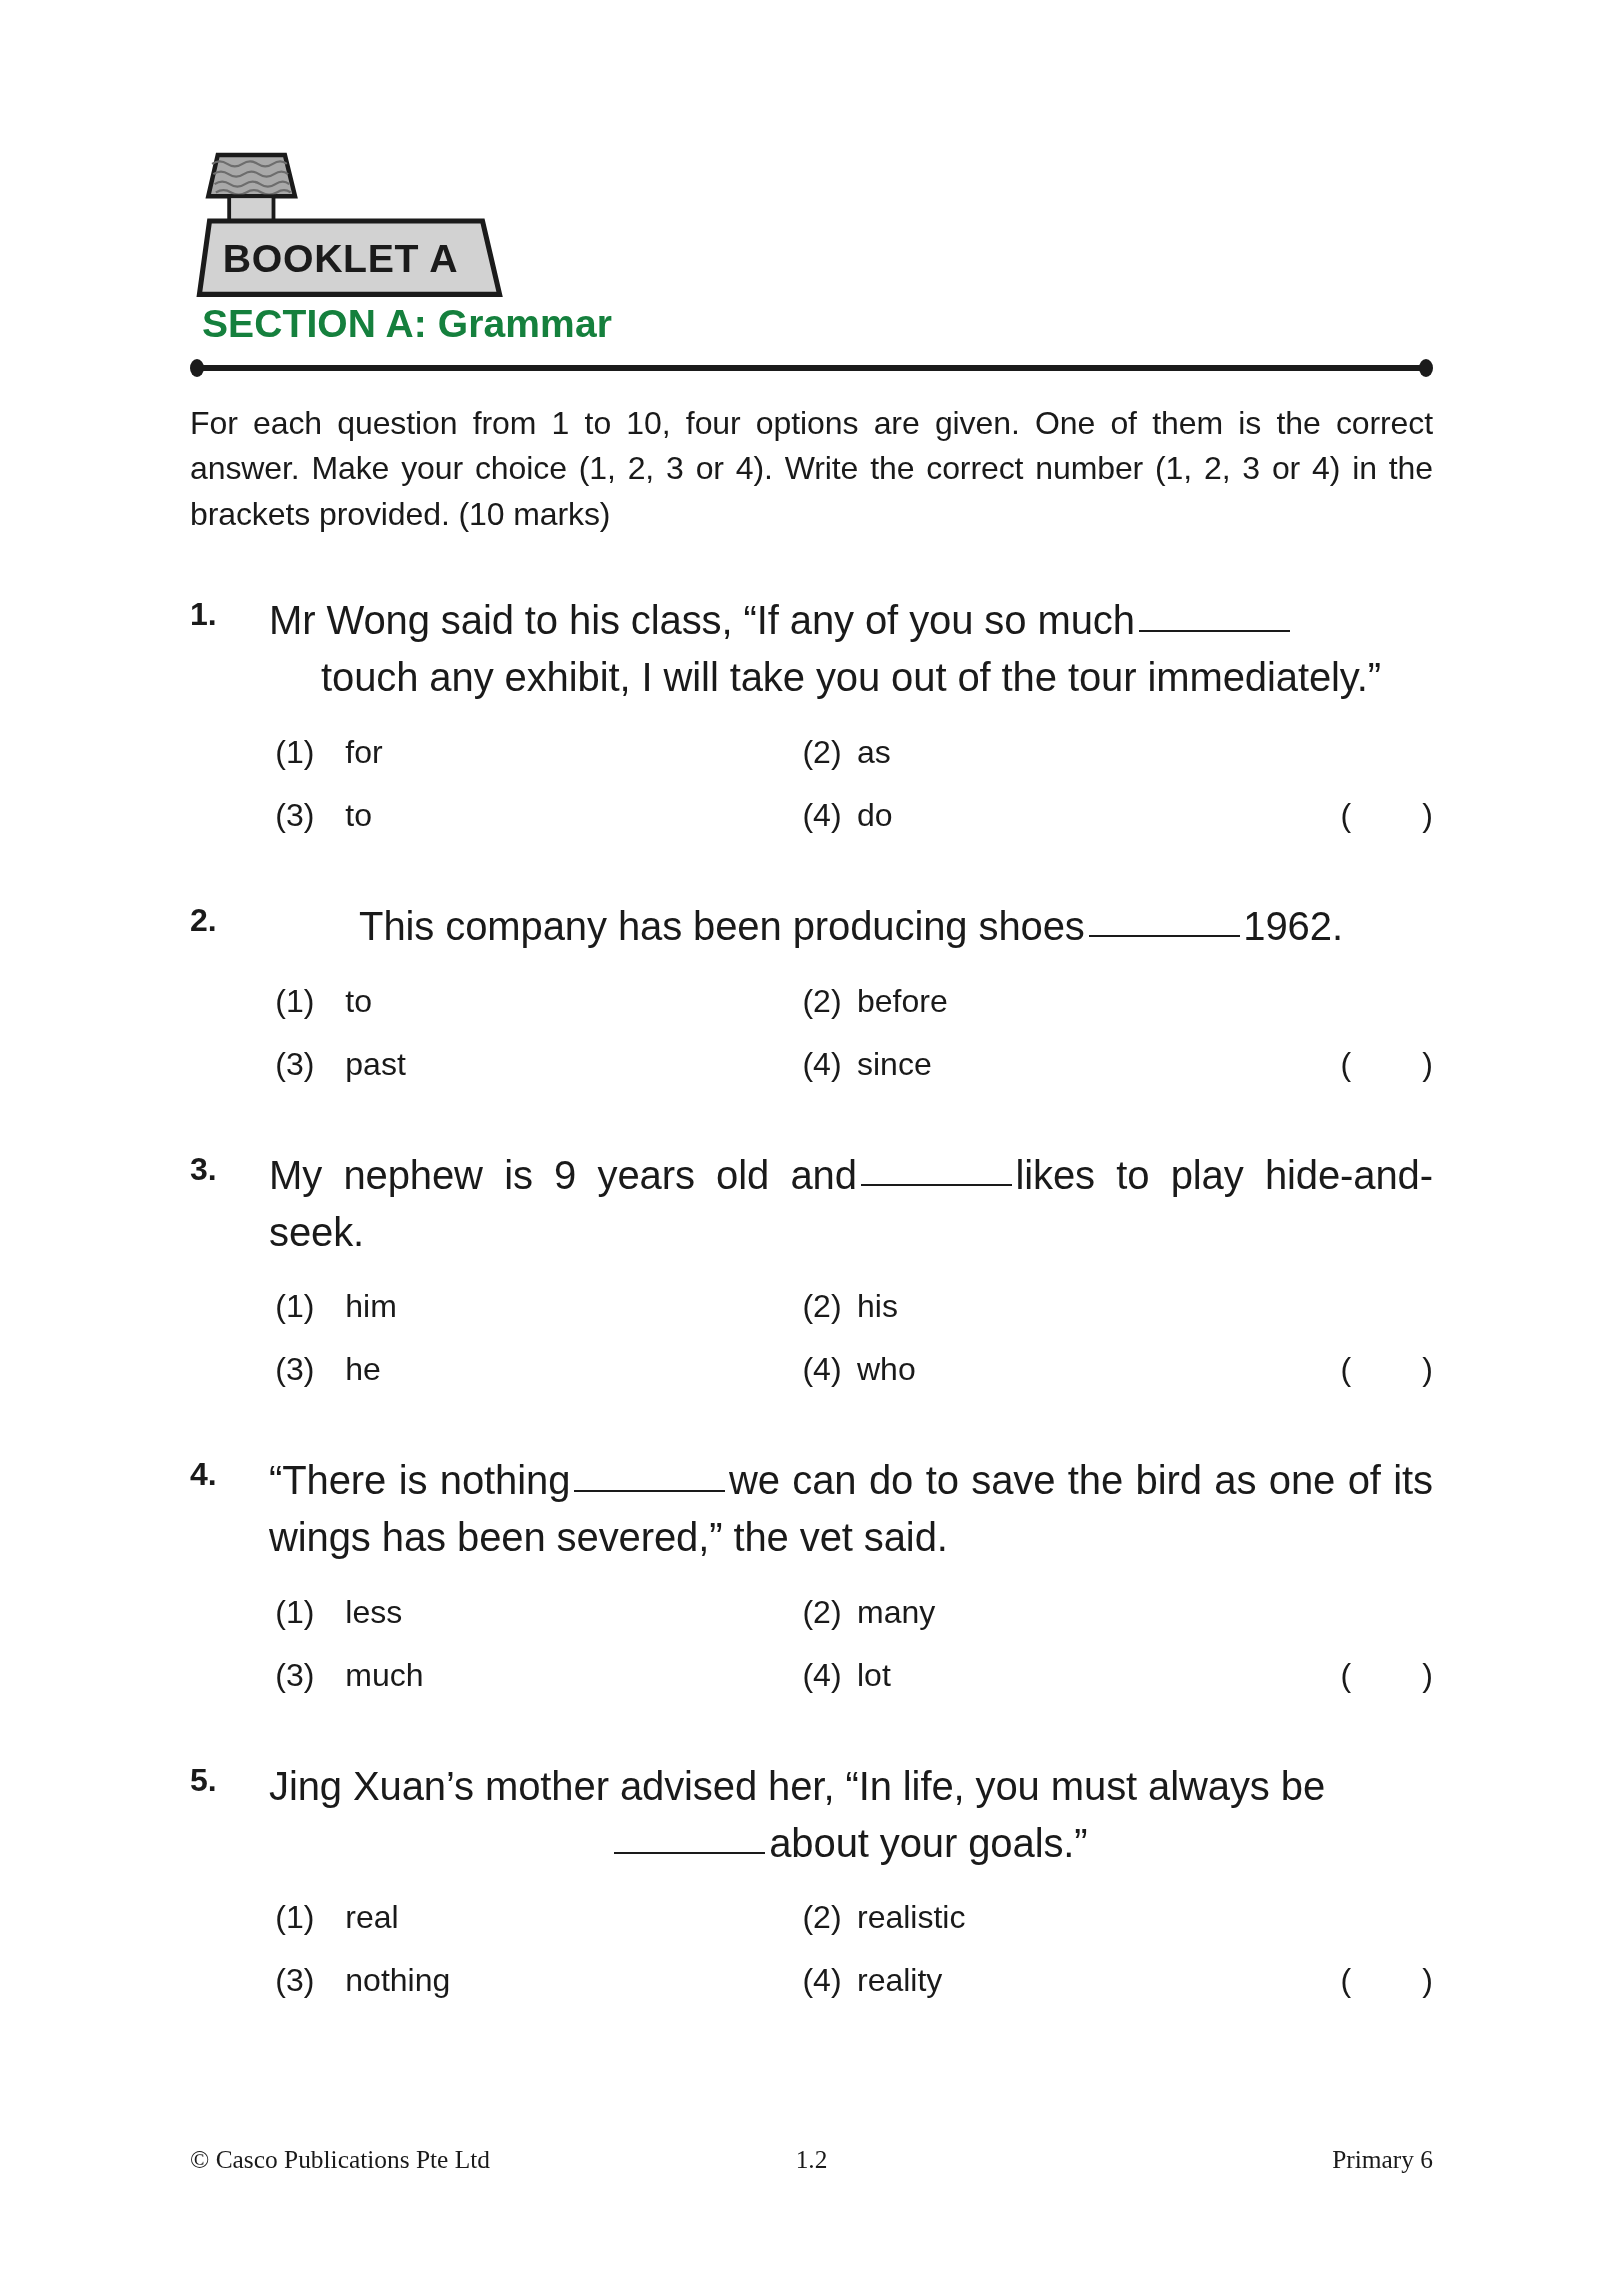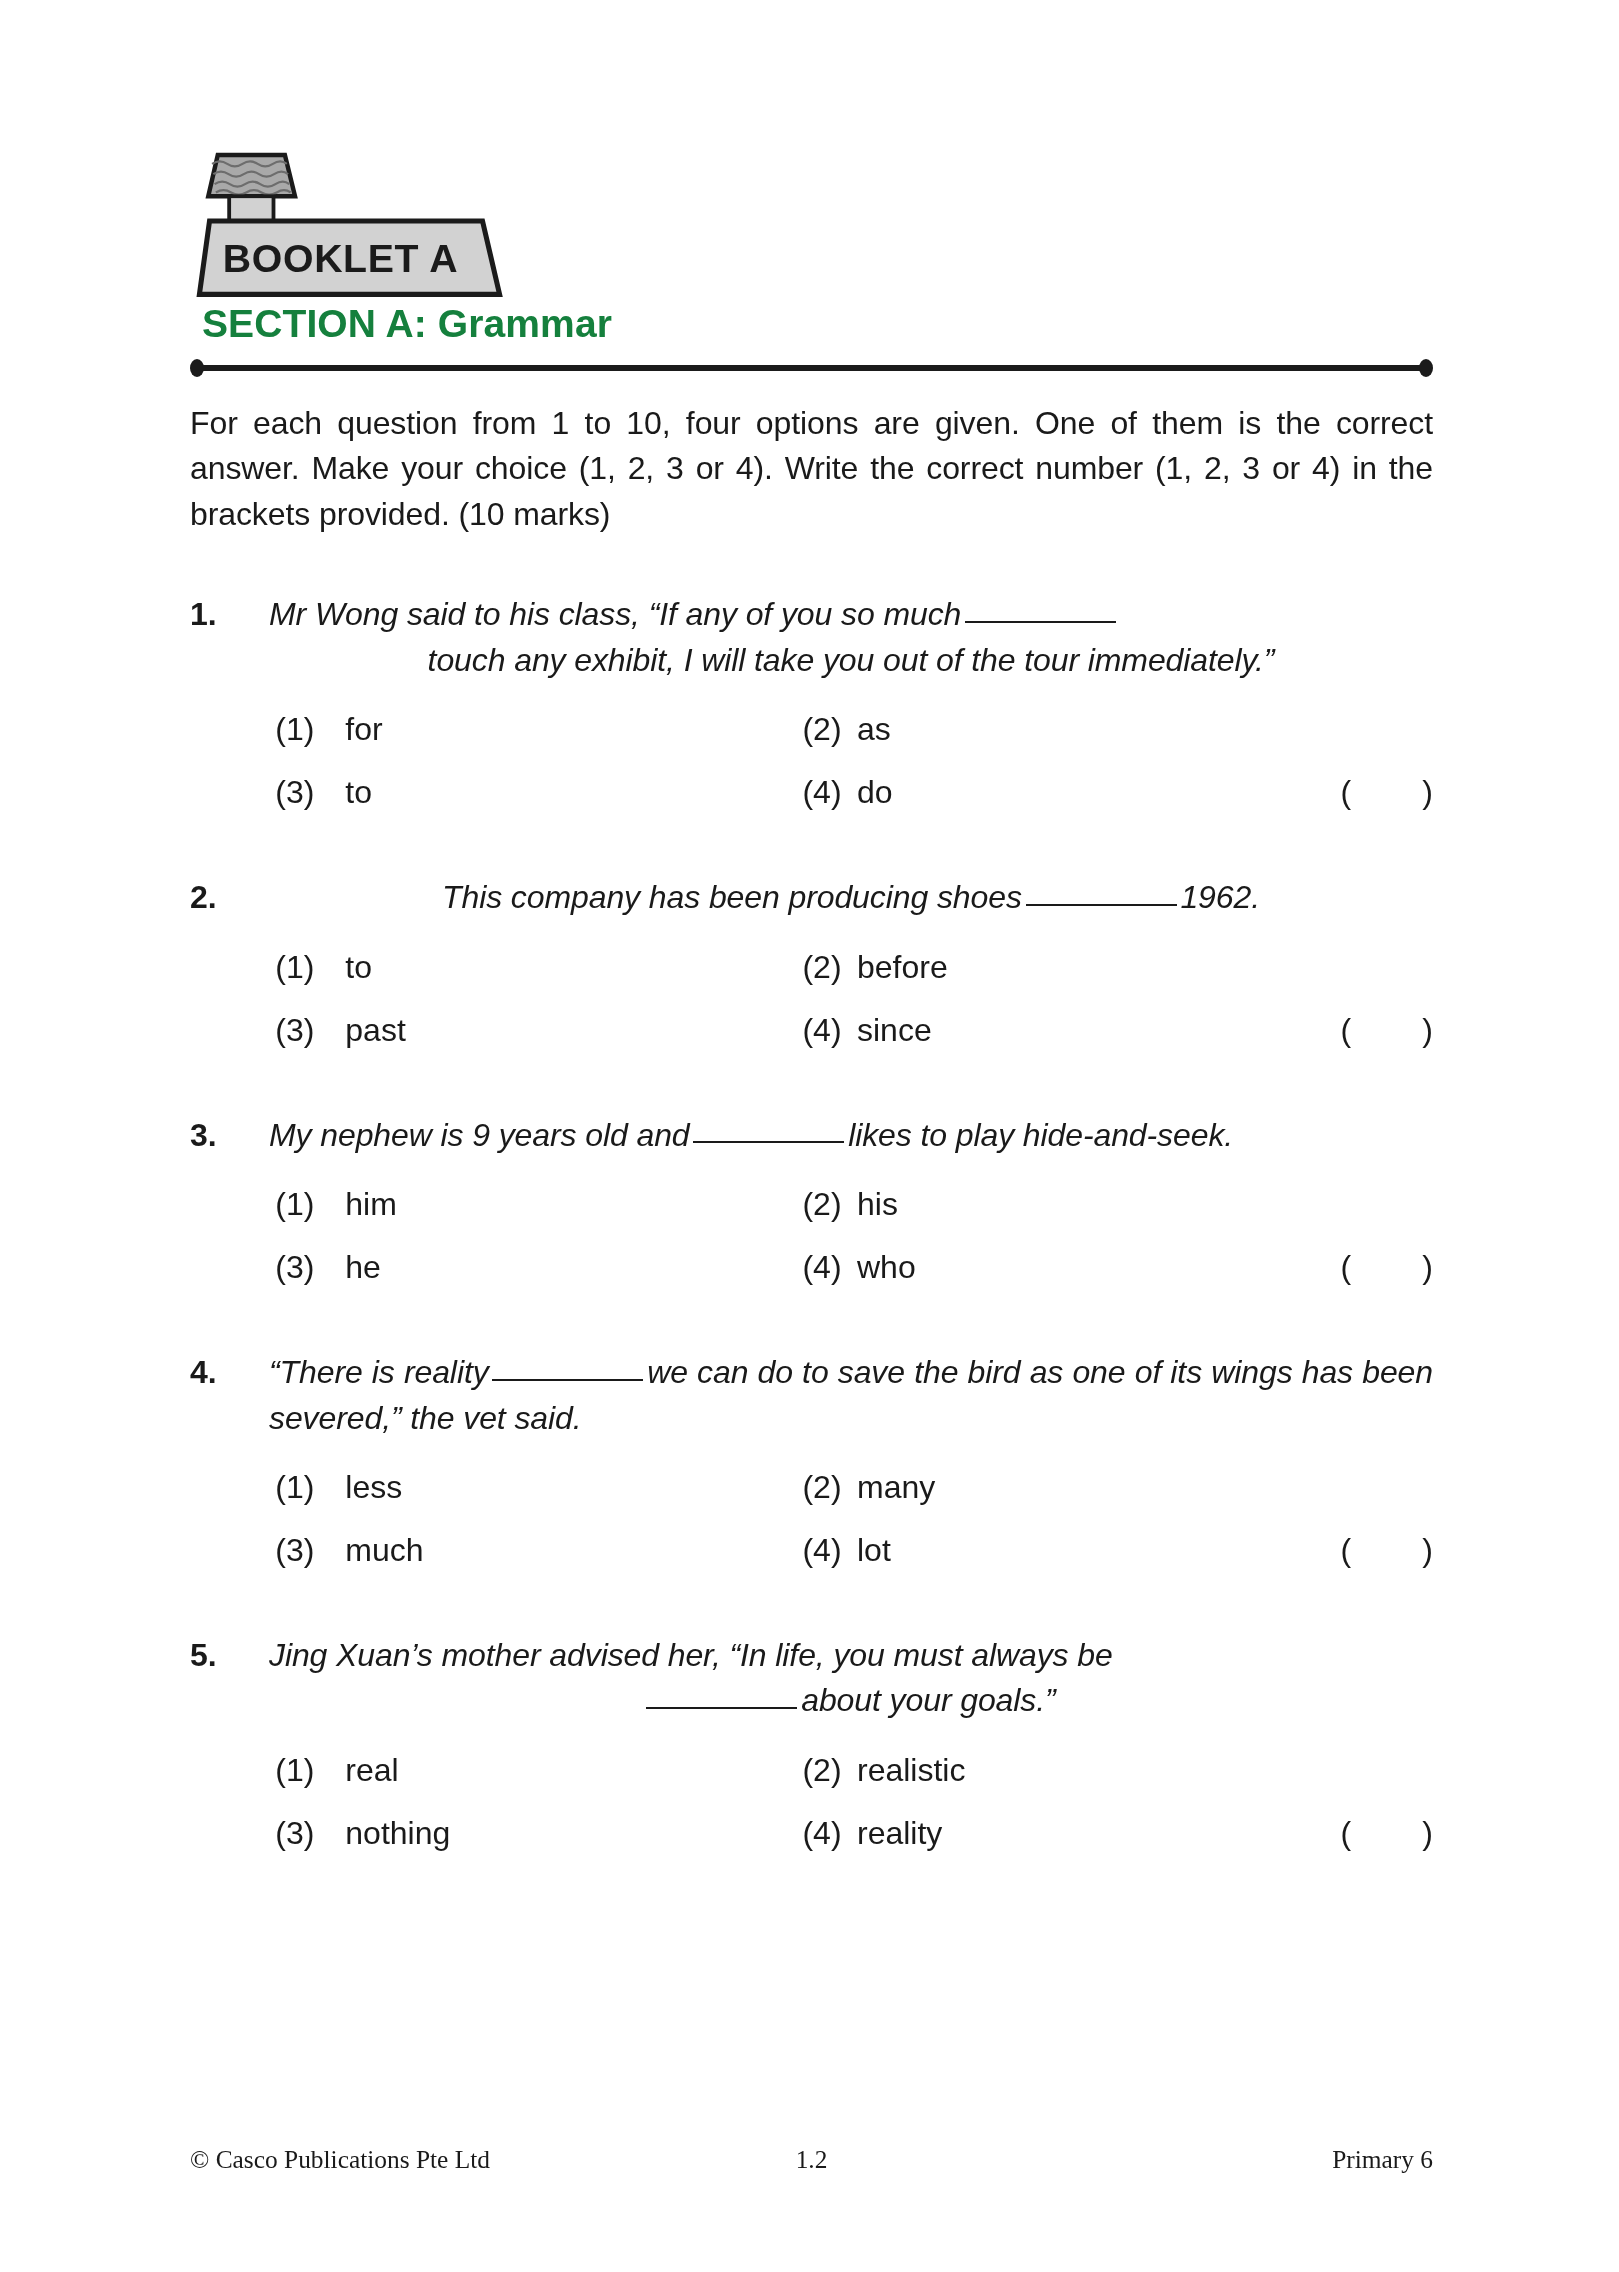--- a/index.html
+++ b/index.html
@@ -111,26 +111,25 @@
   }
   .q-num {
     position: absolute;
     left: 0;
     top: 0;
     font-size: 32px;
     font-weight: bold;
     line-height: 1.42;
   }
   .q-stem {
-    font-size: 32px;
+    font-size: 40px;
     line-height: 1.42;
     text-align: justify;
     text-justify: inter-word;
     letter-spacing: -0.1px;
-    font-style: italic;
   }
   
   .q-stem > .lastline { display: block; text-align: center; }
 
   .blank-line {
     display: inline-block;
     width: 151px;
     border-bottom: 2.5px solid #1a1a1a;
     vertical-align: 2.5px;
     margin: 0 3.8px;
@@ -283,21 +282,21 @@
           <div class="opt col2"><span class="marker">(4)</span><span>who</span></div>
           <div class="answer-bracket">(        )</div>
         </div>
       </div>
     </div>
 
     <div class="question">
       <div class="q-head">
         <span class="q-num">4.</span>
         <div class="q-stem">
-          <span>“There is reality</span><span class="blank-line"></span><span>we can do to save the bird as one of its wings has been severed,” the vet said.</span>
+          <span>“There is nothing</span><span class="blank-line"></span><span>we can do to save the bird as one of its wings has been severed,” the vet said.</span>
         </div>
       </div>
       <div class="options">
         <div class="opt-row">
           <div class="opt col1"><span class="marker">(1)</span><span>less</span></div>
           <div class="opt col2"><span class="marker">(2)</span><span>many</span></div>
         </div>
         <div class="opt-row">
           <div class="opt col1"><span class="marker">(3)</span><span>much</span></div>
           <div class="opt col2"><span class="marker">(4)</span><span>lot</span></div>

